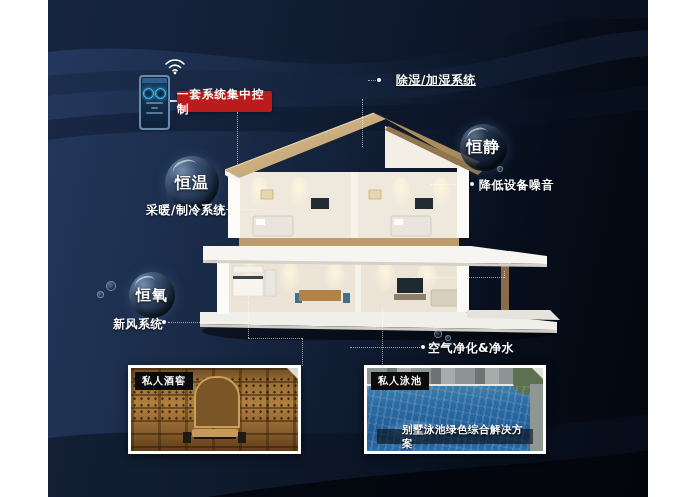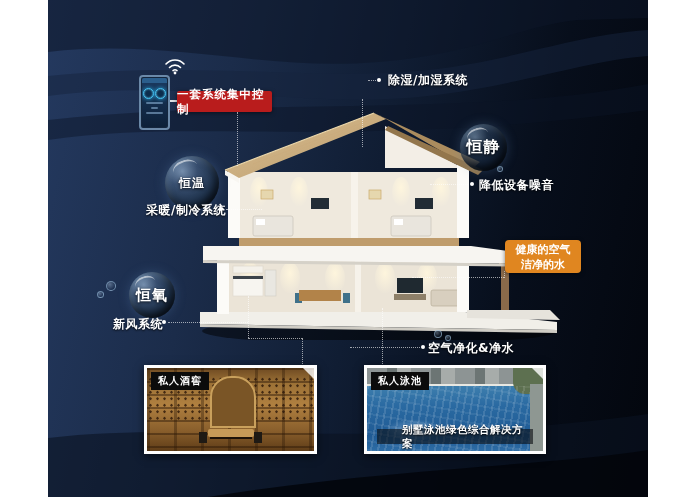--- a/index.html
+++ b/index.html
@@ -199,30 +199,30 @@
       </div>
       <div class="phone-dash"></div>
       <div class="phone-dash short"></div>
       <div class="phone-dash"></div>
     </div>
   </div>
   <div class="link-line" style="left:170px;top:100px;width:8px;"></div>
   <div class="tag-orange" style="left:177px;top:91px;width:95px;height:21px;font-size:11.5px;letter-spacing:1px;">一套系统集中控制</div>
 
   <div class="bubble" style="left:460px;top:124px;width:47px;height:47px;font-size:16px;">恒静</div>
-  <div class="bubble light" style="left:165px;top:156px;width:54px;height:54px;font-size:12px;">恒温</div>
+  <div class="bubble light" style="left:165px;top:156px;width:54px;height:54px;font-size:16px;">恒温</div>
   <div class="bubble light" style="left:129px;top:272px;width:46px;height:46px;font-size:15px;">恒氧</div>
 
   <div class="deco-bubble" style="left:106px;top:281px;width:8px;height:8px;"></div>
   <div class="deco-bubble" style="left:97px;top:291px;width:5px;height:5px;"></div>
   <div class="deco-bubble" style="left:434px;top:330px;width:6px;height:6px;"></div>
   <div class="deco-bubble" style="left:445px;top:335px;width:4px;height:4px;"></div>
   <div class="deco-bubble" style="left:497px;top:166px;width:4px;height:4px;"></div>
 
-  <div class="callout" style="left:388px;top:72px;">除湿/加湿系统</div>
+  <div class="callout" style="left:396px;top:72px;text-decoration:underline;">除湿/加湿系统</div>
   <div class="bullet" style="left:377px;top:78px;"></div>
   <div class="dot-h" style="left:368px;top:80px;width:8px;"></div>
 
   <div class="callout" style="left:479px;top:177px;">降低设备噪音</div>
   <div class="bullet" style="left:470px;top:182px;"></div>
   <div class="dot-h" style="left:430px;top:184px;width:38px;"></div>
 
   <div class="callout" style="left:146px;top:202px;">采暖/制冷系统</div>
   <div class="bullet" style="left:219px;top:207px;"></div>
   <div class="dot-h" style="left:226px;top:209px;width:36px;"></div>
@@ -237,26 +237,22 @@
 
   <div class="dot-v" style="left:237px;top:112px;height:54px;"></div>
   <div class="dot-v" style="left:362px;top:99px;height:48px;"></div>
   <div class="dot-v" style="left:248px;top:296px;height:42px;"></div>
   <div class="dot-h" style="left:248px;top:338px;width:54px;"></div>
   <div class="dot-v" style="left:302px;top:338px;height:28px;"></div>
   <div class="dot-v" style="left:382px;top:308px;height:58px;"></div>
   <div class="dot-h" style="left:412px;top:277px;width:92px;"></div>
   <div class="dot-v" style="left:504px;top:271px;height:7px;"></div>
 
-  <div class="hl-box">
-    <span>健康的空气</span>
-    <span>洁净的水</span>
-  </div>
-
-  <div class="photo" style="left:144px;top:365px;width:167px;height:83px;">
+
+  <div class="photo" style="left:128px;top:365px;width:167px;height:83px;">
     <div class="wine-bg"></div>
     <div class="wine-shelves"></div>
     <div class="wine-bottles"></div>
     <div class="wine-arch"></div>
     <div class="wine-table"></div>
     <div class="wine-stool" style="left:52px;"></div>
     <div class="wine-stool" style="right:52px;"></div>
     <div class="fold"></div>
     <div class="tag-black">私人酒窖</div>
   </div>

